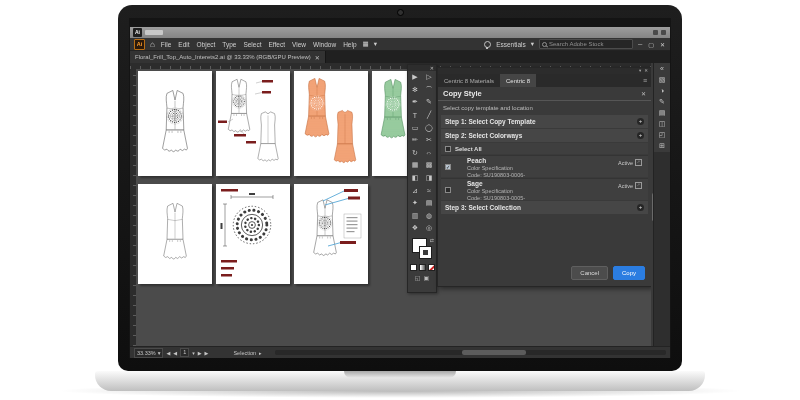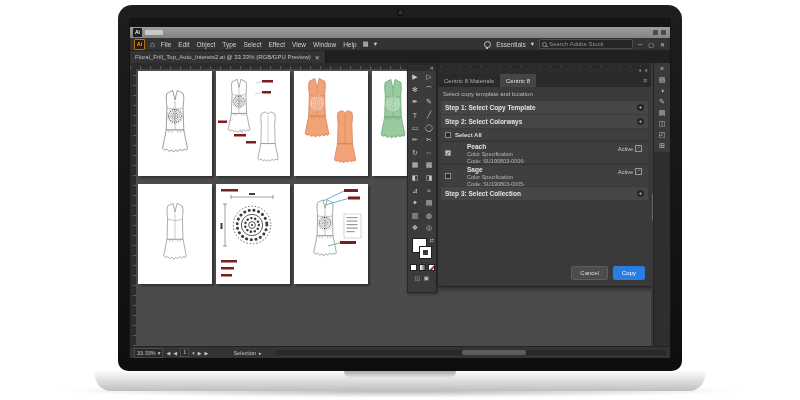--- a/index.html
+++ b/index.html
@@ -367,20 +367,24 @@
       <div class="abs" id="panel">
         <div id="panel-topstrip">
           <span>▾</span>
           <span>✕</span>
         </div>
         <div id="panel-tabs">
           <div class="ptab">Centric 8 Materials</div>
           <div class="ptab active">Centric 8</div>
           <span class="ham">≡</span>
         </div>
+        <div id="panel-title-row">
+          <span id="panel-title">Copy Style</span>
+          <span class="xclose">✕</span>
+        </div>
         <div id="panel-subtitle">Select copy template and location</div>
 
         <div class="step-header">
           <span>Step 1: Select Copy Template</span>
           <span class="expander">+</span>
         </div>
         <div class="step-header">
           <span>Step 2: Select Colorways</span>
           <span class="expander">+</span>
         </div>

